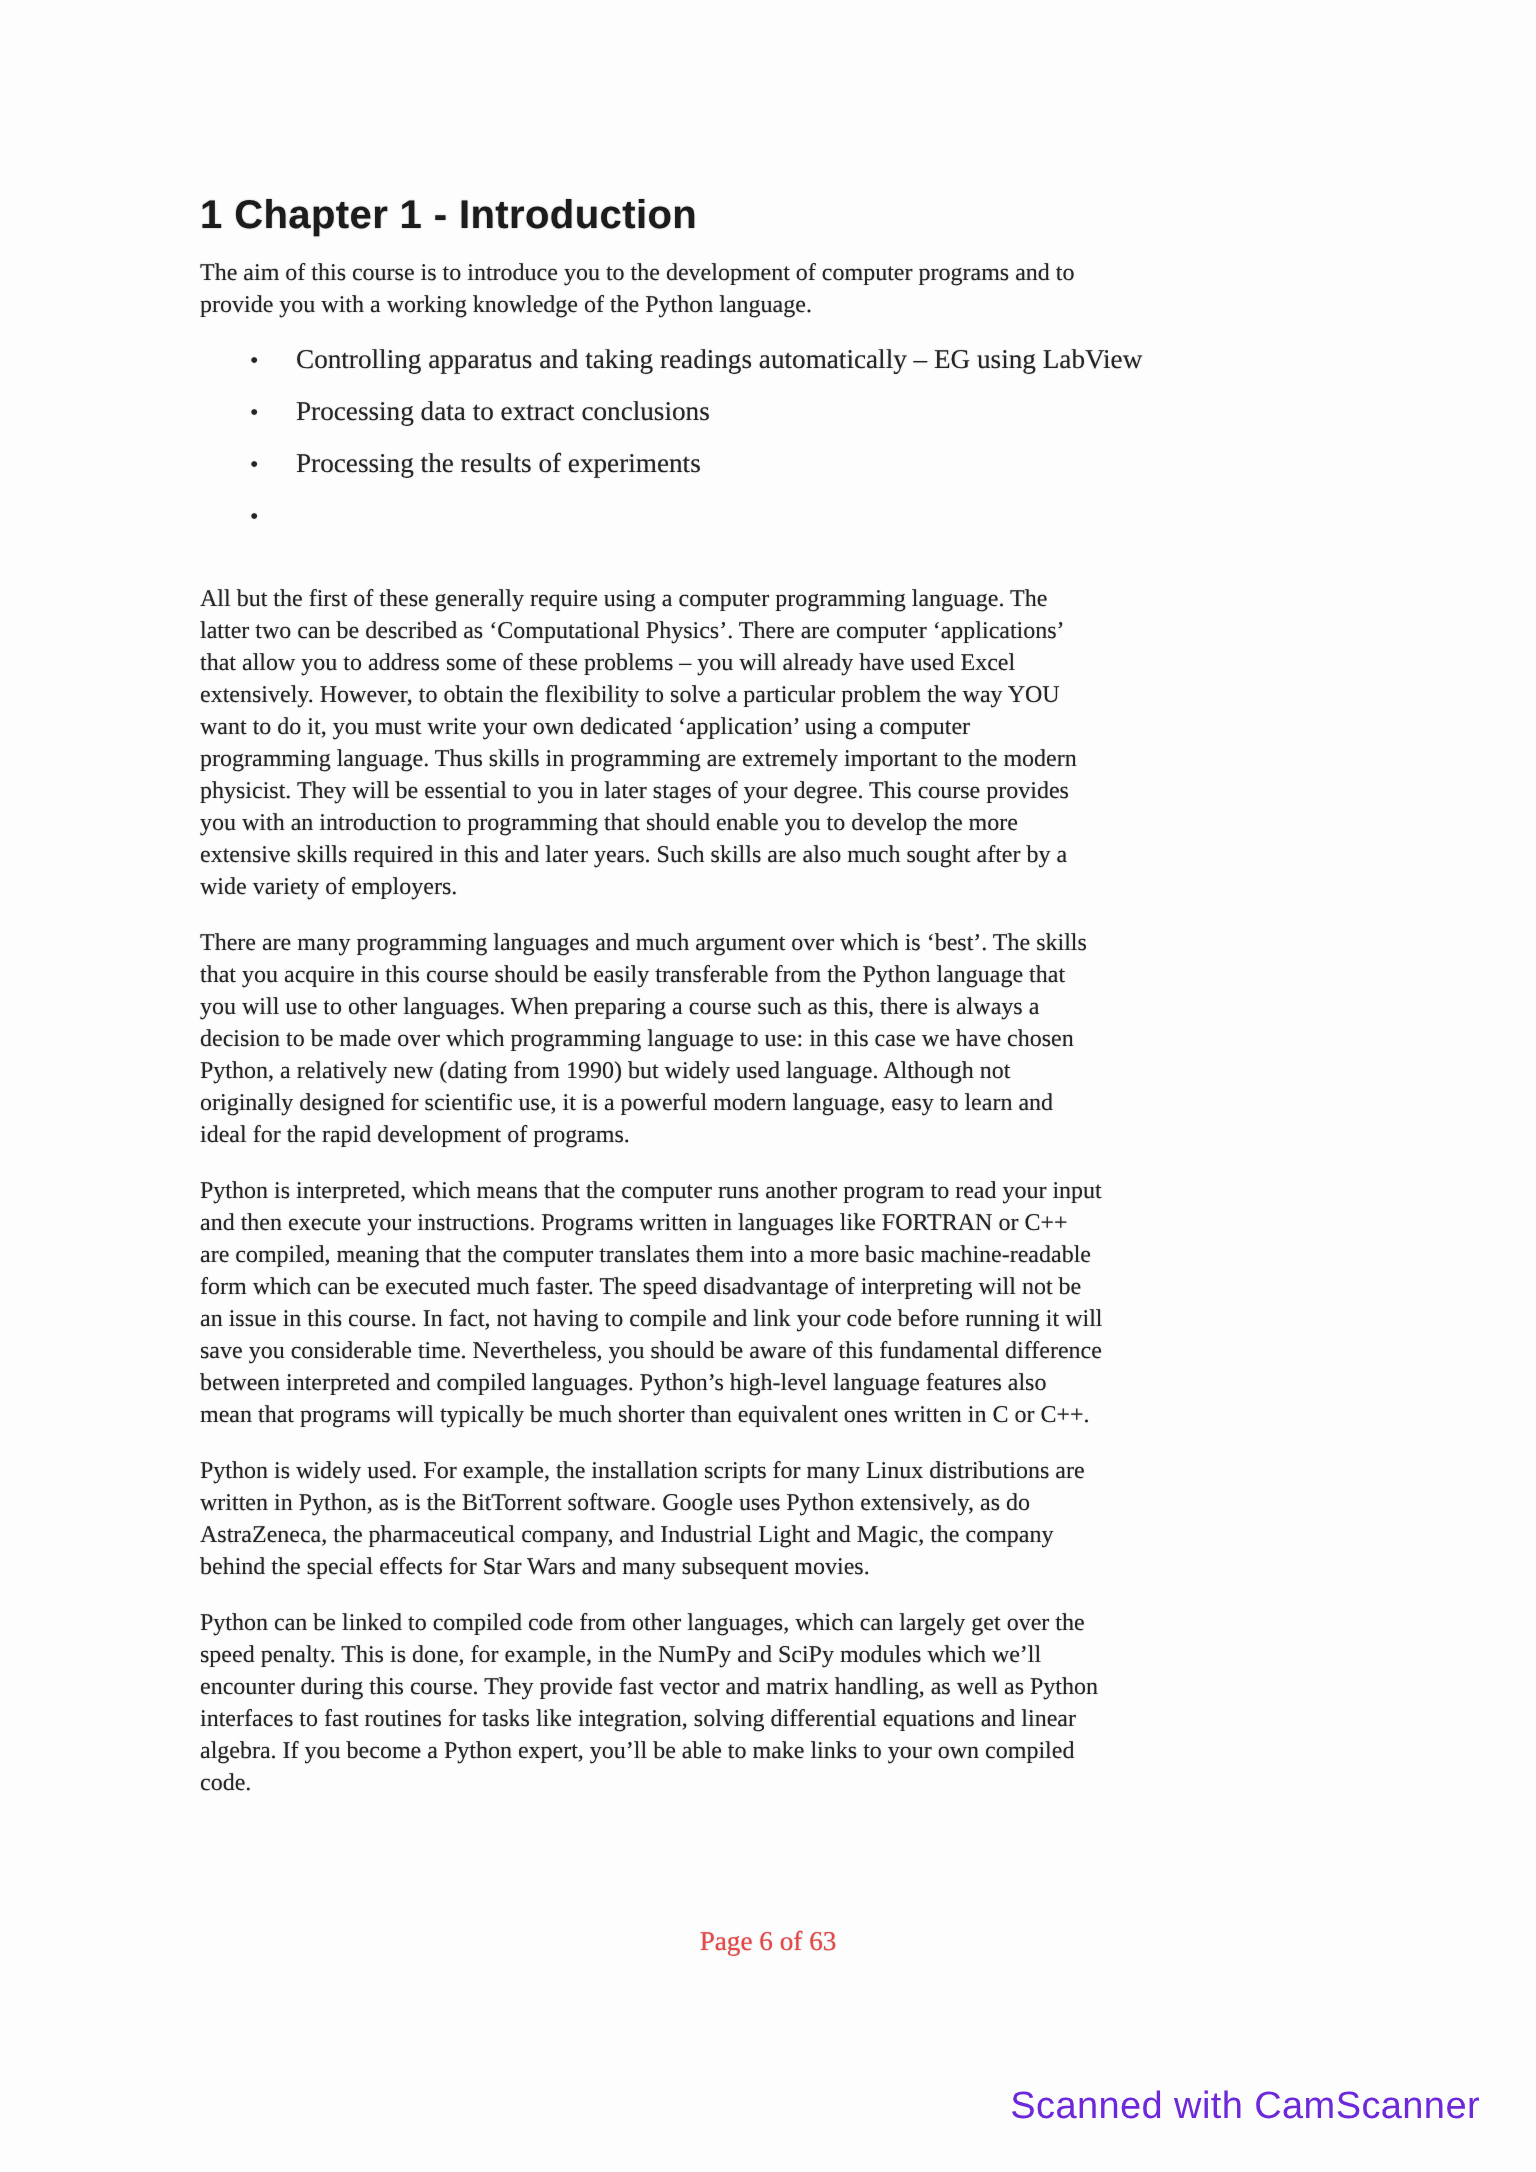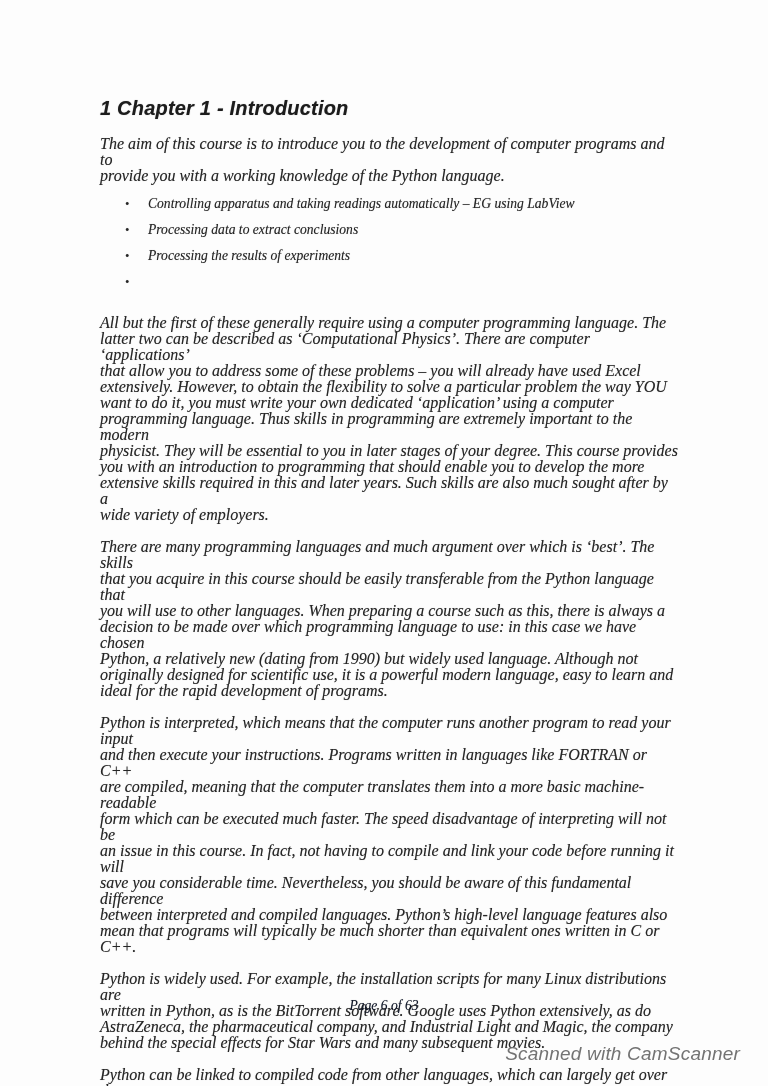--- a/index.html
+++ b/index.html
@@ -3,40 +3,39 @@
 <meta charset="utf-8">
 <style>
   html, body { margin: 0; padding: 0; background: #ffffff; }
   .page {
     position: relative;
     width: 768px;
     height: 1086px;
     background: #fdfdfd;
     overflow: hidden;
     font-family: "Liberation Serif", serif;
-    font-style: italic;
   }
   .content {
     position: absolute;
     top: 97px;
     left: 100px;
     width: 578px;
   }
   h1.chapter-heading {
     font-family: "Liberation Sans", sans-serif;
     font-size: 20px;
     font-weight: 700;
     color: #1c1c1c;
     letter-spacing: 0.2px;
     margin: 0 0 8px 0;
     text-shadow: 0 0 0.8px rgba(30,30,30,0.5);
   }
   .para {
-    margin: 16px 0 12px 0;
-    font-size: 16px;
+    margin: 4px 0 12px 0;
+    font-size: 12px;
     line-height: 16px;
     color: #262626;
     white-space: pre-line;
     text-shadow: 0 0 0.7px rgba(45,45,45,0.45);
   }
   ul.bullets {
     list-style: none;
     margin: 2px 0 25px 0;
     padding: 0;
   }
@@ -49,36 +48,36 @@
     line-height: 16px;
     color: #262626;
     text-shadow: 0 0 0.7px rgba(45,45,45,0.45);
   }
   ul.bullets .marker {
     flex: 0 0 23px;
     font-size: 12px;
   }
   .footer {
     position: absolute;
-    top: 998px;
+    top: 963px;
     left: 0;
     width: 100%;
     text-align: center;
     font-size: 13.6px;
-    color: #0f172a;
+    color: #ef4444;
     text-shadow: 0 0 0.7px rgba(45,45,45,0.45);
   }
   .watermark {
     position: absolute;
     top: 1043px;
     right: 28px;
     font-family: "Liberation Sans", sans-serif;
     font-size: 19px;
     font-weight: 400;
-    color: #737373;
+    color: #6d28d9;
     letter-spacing: 0.2px;
   }
 </style>
 </head>
 <body>
 
 <div class="page">
   <main class="content">
 
     <h1 class="chapter-heading">1 Chapter 1 - Introduction</h1>

